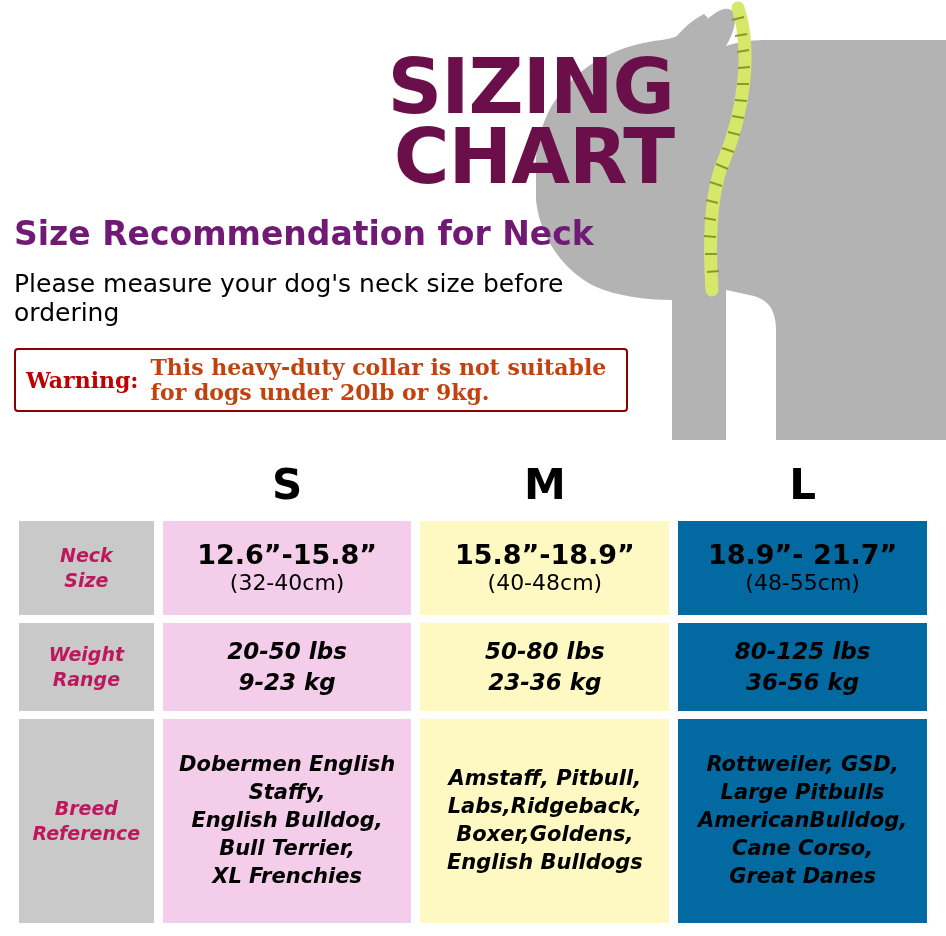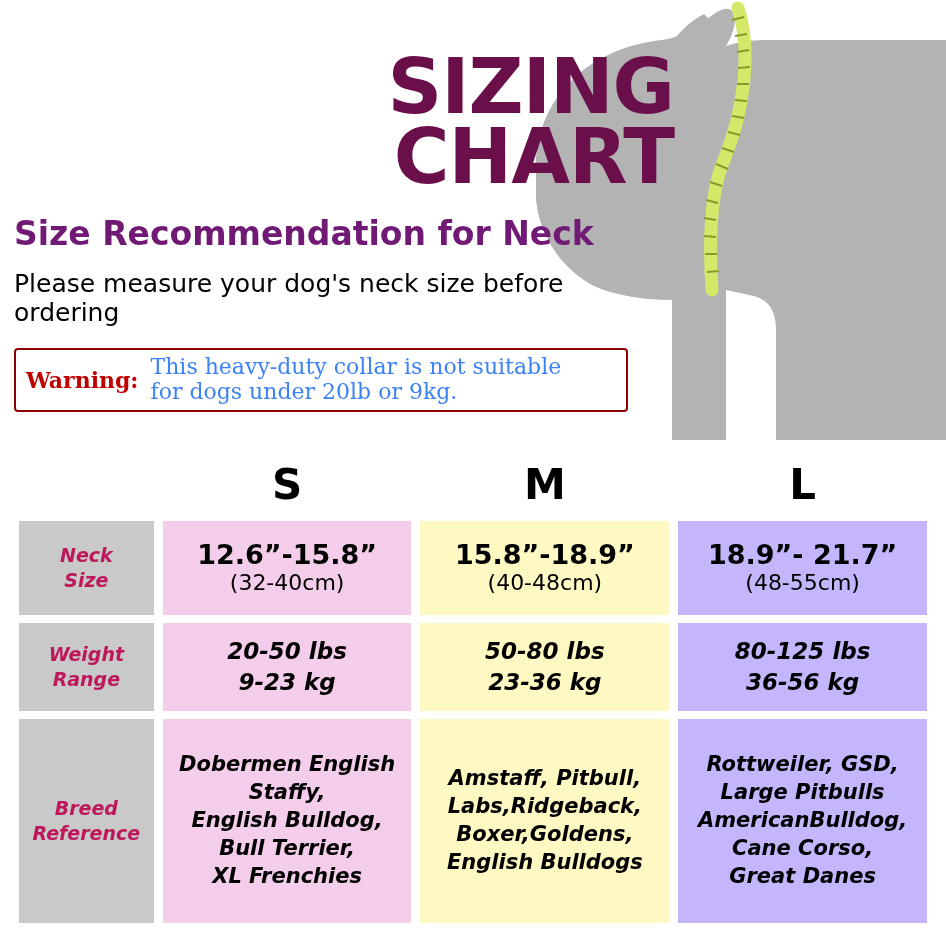--- a/index.html
+++ b/index.html
@@ -75,24 +75,24 @@
   .warning-label {
     font-family: "DejaVu Serif", serif;
     font-weight: bold;
     font-size: 22px;
     color: #c00000;
     white-space: nowrap;
     padding-right: 12px;
   }
   .warning-text {
     font-family: "DejaVu Serif", serif;
-    font-weight: normal;
+    font-weight: bold;
     font-size: 22px;
     line-height: 1.12;
-    color: #3b82f6;
+    color: #c2410c;
   }
 
   
   .chart {
     position: absolute;
     top: 452px;
     left: 10px;
     width: 926px;
   }
   table.size-table {
@@ -127,21 +127,21 @@
   }
   .cell {
     text-align: center;
     vertical-align: middle;
     font-family: "DejaVu Sans", sans-serif;
     color: #000000;
     margin-top: 28px;
   }
   .cell.s { background: #f3cdea; }
   .cell.m { background: #fef9c3; }
-  .cell.l { background: #c4b5fd; }
+  .cell.l { background: #0369a1; }
 
   .neck-row td { height: 92px; }
   .neck-main {
     font-weight: bold;
     font-size: 27px;
     line-height: 1.15;
   }
   .neck-sub {
     font-size: 22px;
     line-height: 1.2;

